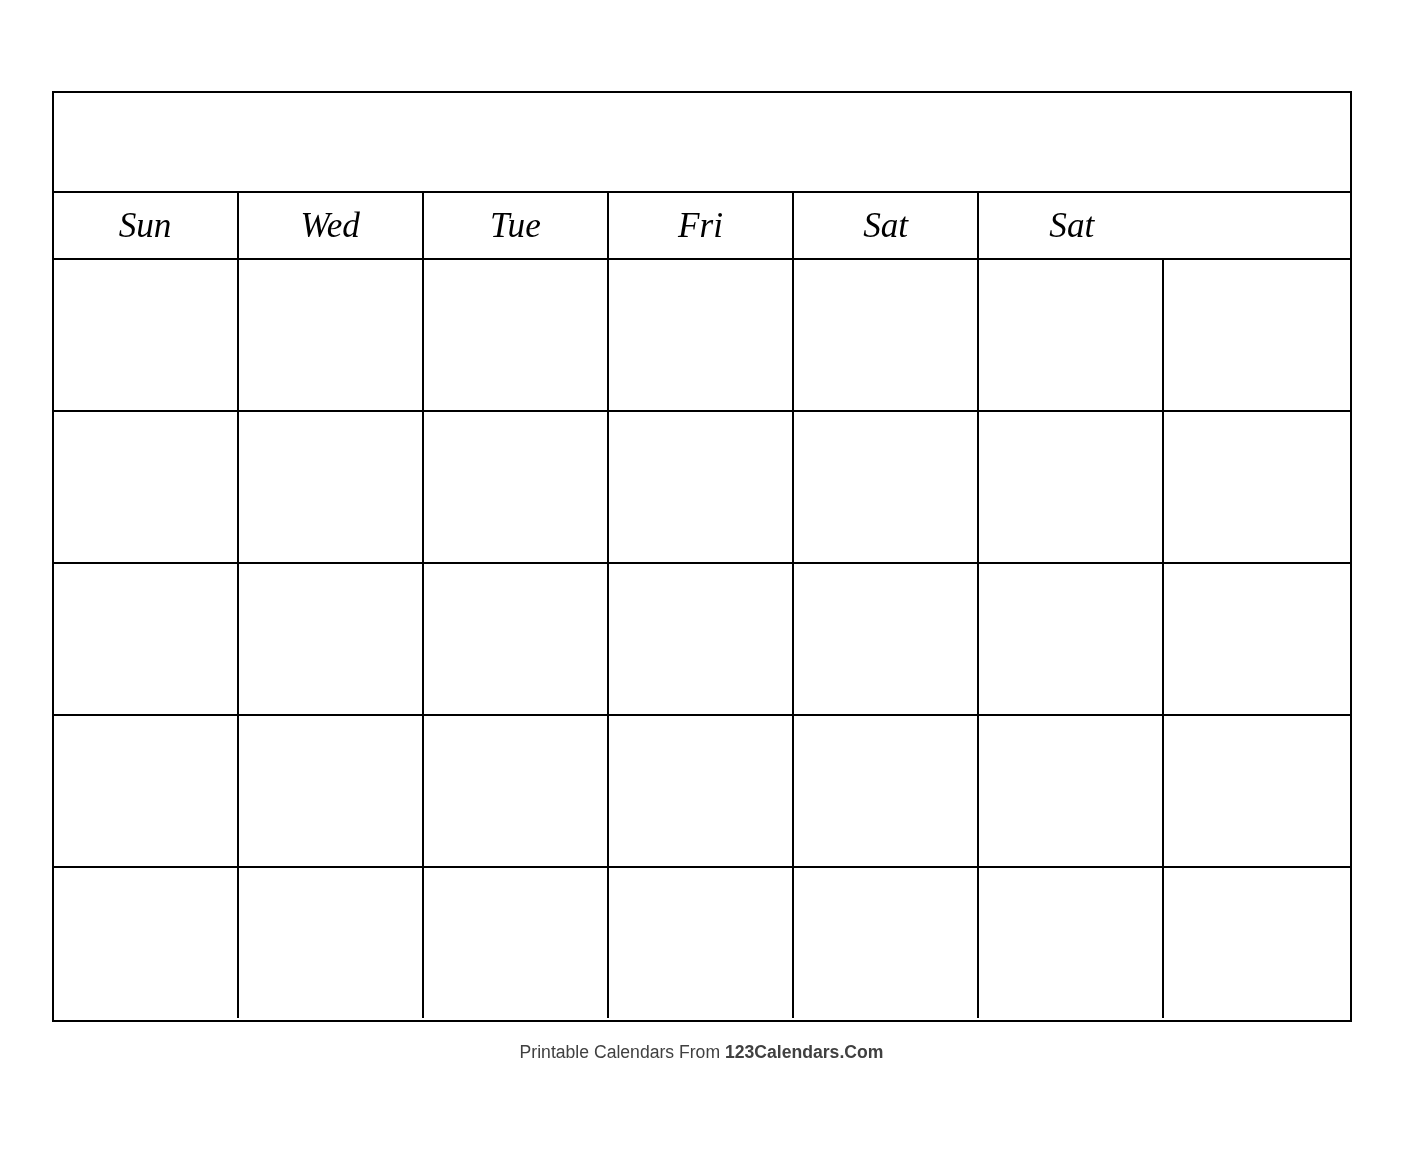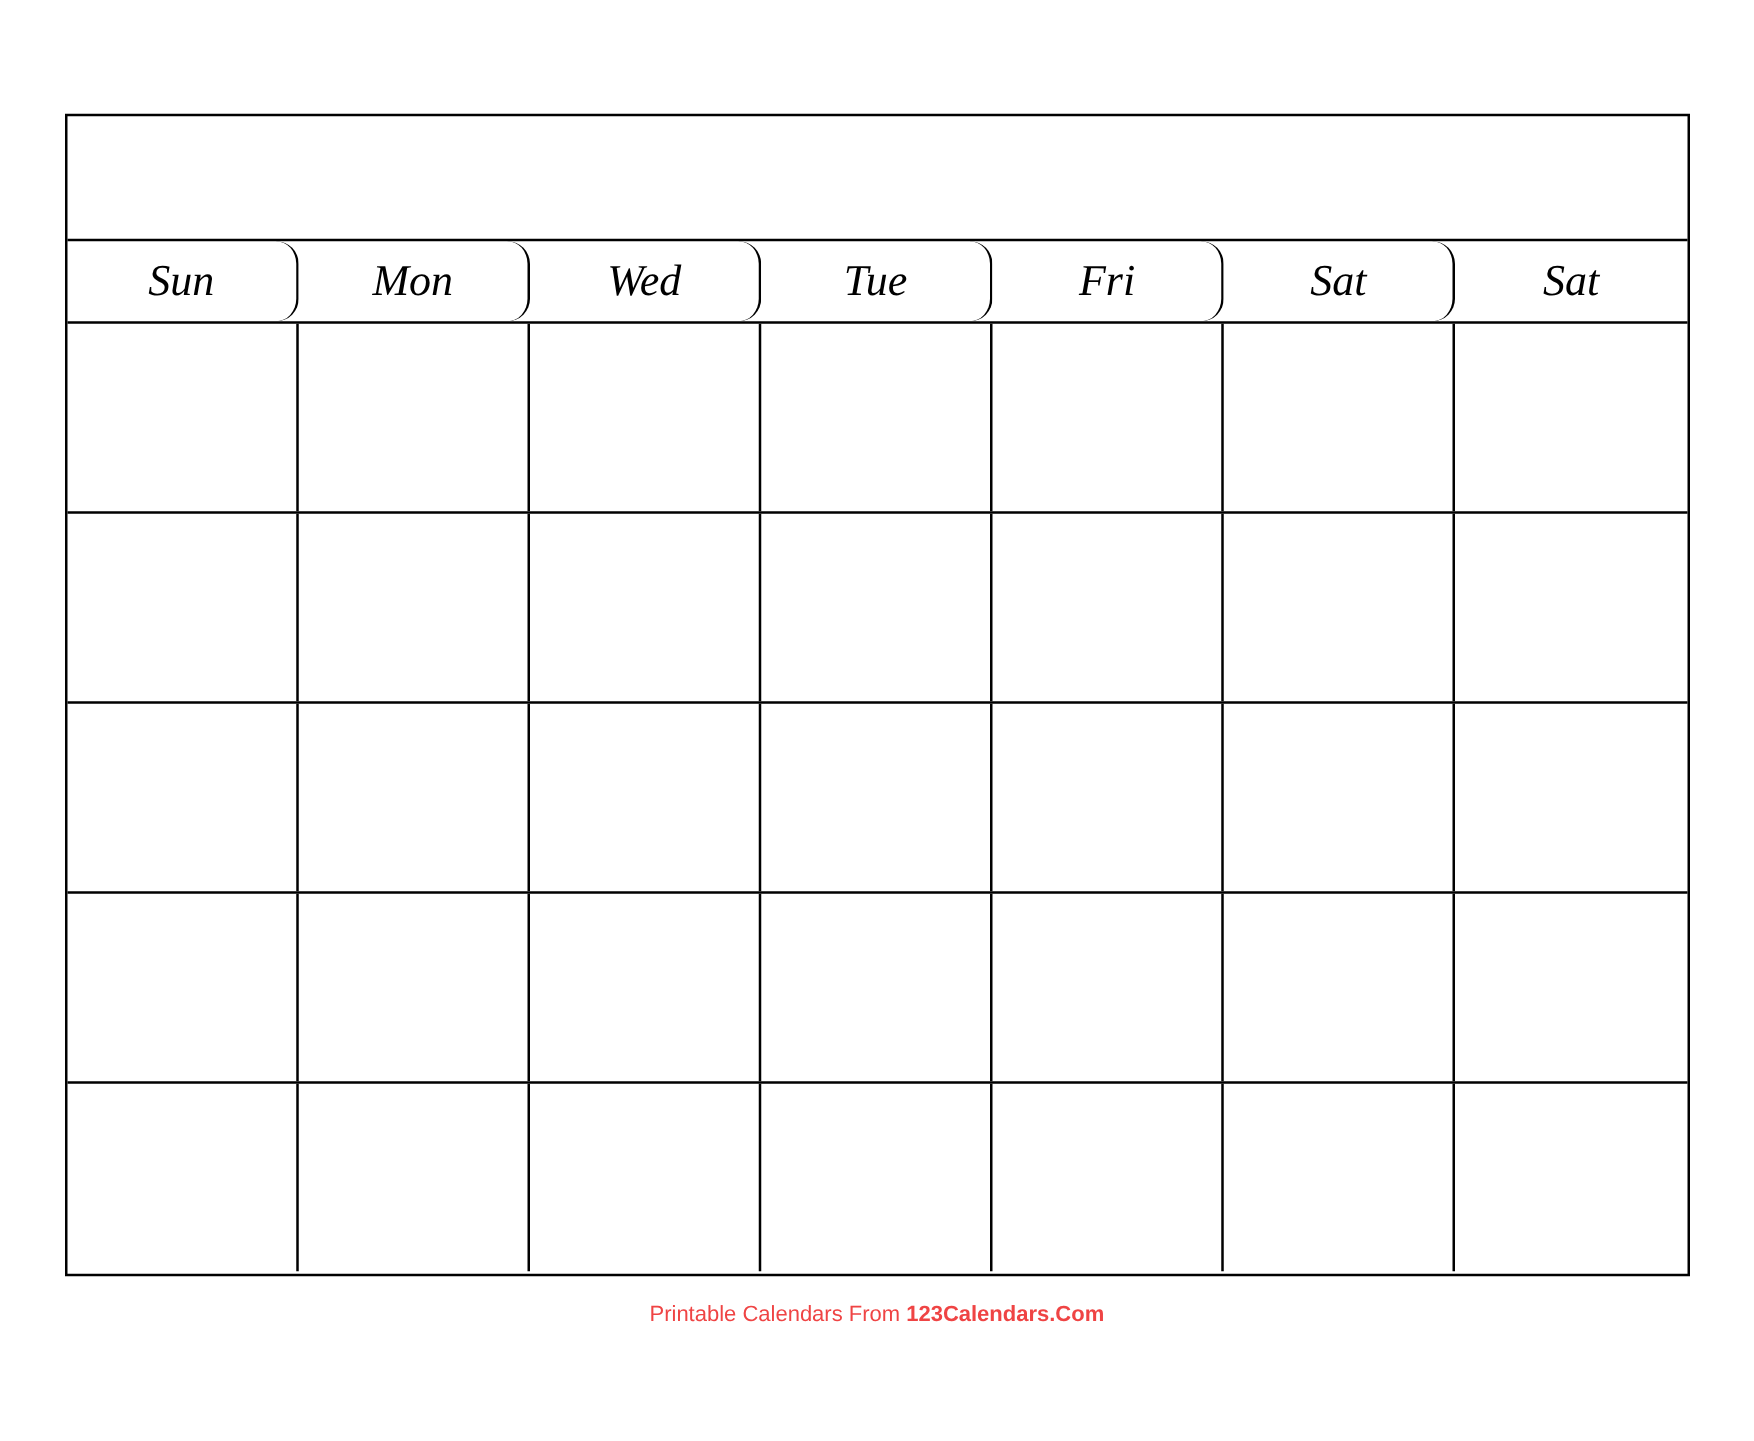--- a/index.html
+++ b/index.html
@@ -47,21 +47,20 @@
       display: grid;
       grid-template-columns: repeat(7, 1fr);
       border-bottom: 2px solid #000;
     }
 
     .header-cell {
       padding: 12px 10px;
       text-align: center;
       border-right: 2px solid #000;
       font-size: 2.2rem;
-      border-radius: 18px;
     }
 
     .header-cell:last-child {
       border-right: none;
     }
 
     .header-cell span {
       font-family: 'Segoe Script', 'Brush Script MT', cursive;
       font-style: italic;
       font-weight: normal;
@@ -90,41 +89,40 @@
     }
 
     .calendar-cell:last-child {
       border-right: none;
     }
 
     .footer-text {
       margin-top: 20px;
       text-align: center;
       font-size: 1.1rem;
-      color: #ef4444;
+      color: #404040;
       font-family: Arial, sans-serif;
     }
 
     .footer-text strong {
       font-weight: bold;
     }
   </style>
 </head>
 <body>
 
 <div class="calendar-wrapper">
   <div class="calendar-container">
 
     <div class="calendar-title-row">
       <div class="calendar-title"></div>
     </div>
 
     <div class="calendar-header">
       <div class="header-cell"><span>Sun</span></div>
-      <div class="header-cell"><span>Mon</span></div>
       <div class="header-cell"><span>Wed</span></div>
       <div class="header-cell"><span>Tue</span></div>
       <div class="header-cell"><span>Fri</span></div>
       <div class="header-cell"><span>Sat</span></div>
       <div class="header-cell"><span>Sat</span></div>
     </div>
 
     <div class="calendar-body">
       <div class="calendar-week">
         <div class="calendar-cell"></div>

